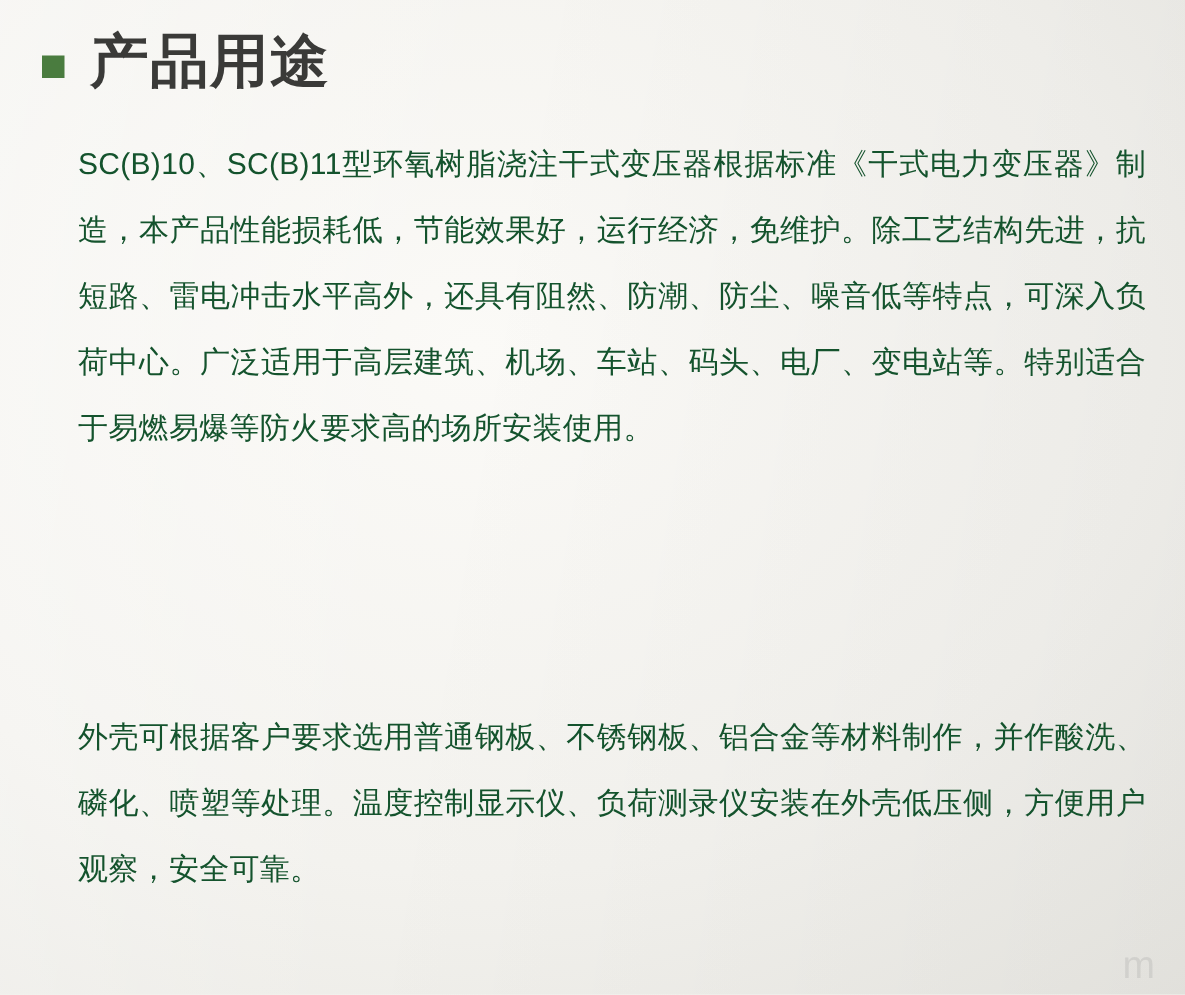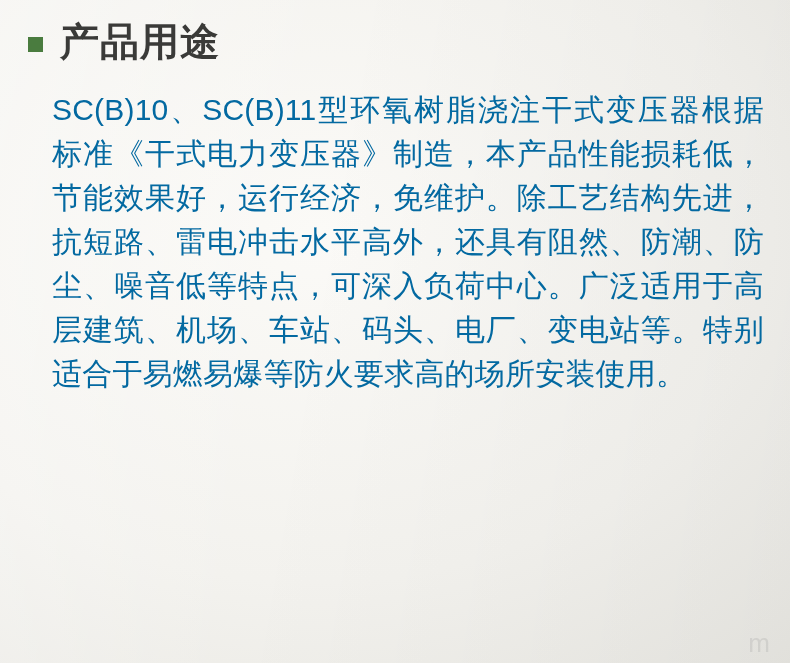--- a/index.html
+++ b/index.html
@@ -53,22 +53,22 @@
     font-weight: bold;
     color: #3a3a38;
     letter-spacing: 1px;
     line-height: 1;
     white-space: nowrap;
   }
   .body-block {
     position: absolute;
     left: 52px;
     width: 712px;
-    color: #0369a1;
-    font-size: 30px;
+    color: #14532d;
+    font-size: 20px;
     line-height: 44px;
     letter-spacing: 0.2px;
   }
   #para-1 { top: 88px; }
   #para-2 { top: 382px; }
   #para-3 { top: 470px; }
   .body-block p {
     margin: 0;
     text-align: justify;
     text-justify: inter-ideograph;
@@ -94,16 +94,19 @@
   <div class="heading-row">
     <span class="bullet-square"></span>
     <span class="heading-text">产品用途</span>
   </div>
 
   <div class="body-block" id="para-1">
     <p>SC(B)10、SC(B)11型环氧树脂浇注干式变压器根据标准《干式电力变压器》制造，本产品性能损耗低，节能效果好，运行经济，免维护。除工艺结构先进，抗短路、雷电冲击水平高外，还具有阻然、防潮、防尘、噪音低等特点，可深入负荷中心。广泛适用于高层建筑、机场、车站、码头、电厂、变电站等。特别适合于易燃易爆等防火要求高的场所安装使用。</p>
   </div>
 
 
+  <div class="body-block" id="para-3">
+    <p>外壳可根据客户要求选用普通钢板、不锈钢板、铝合金等材料制作，并作酸洗、磷化、喷塑等处理。温度控制显示仪、负荷测录仪安装在外壳低压侧，方便用户观察，安全可靠。</p>
+  </div>
 
   <div class="watermark">m</div>
 
 </div>
 
 </body></html>

